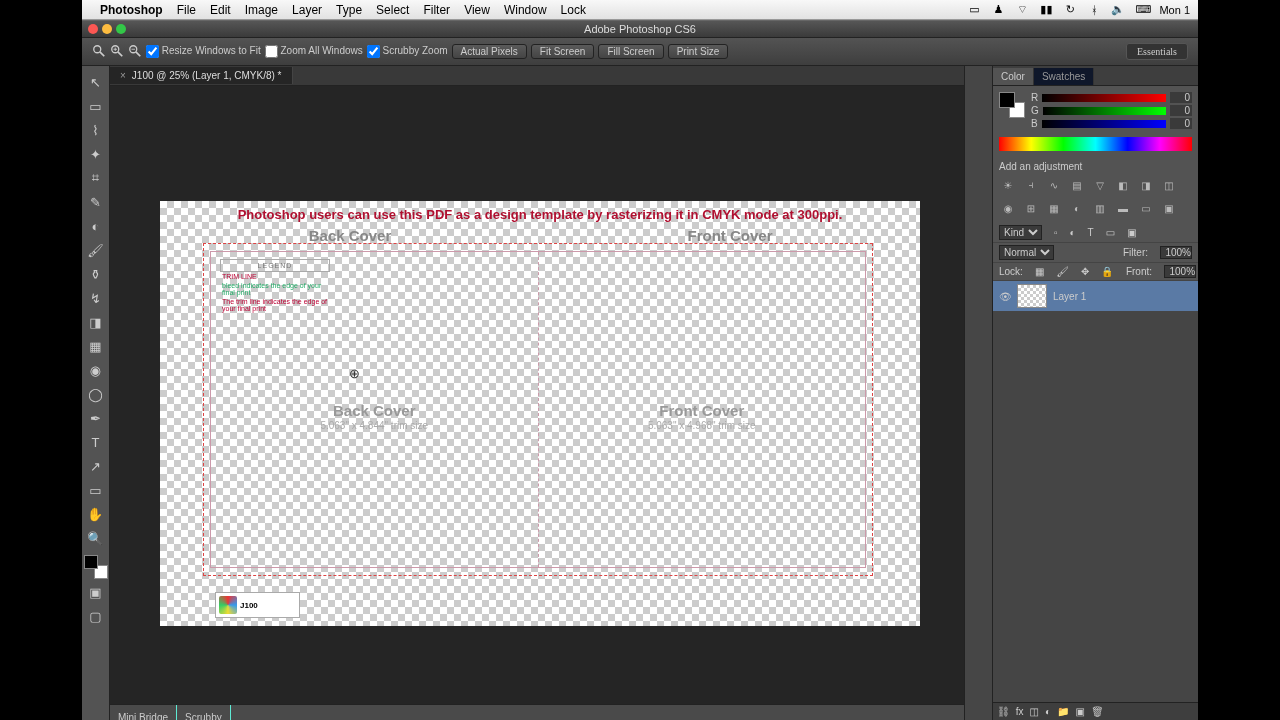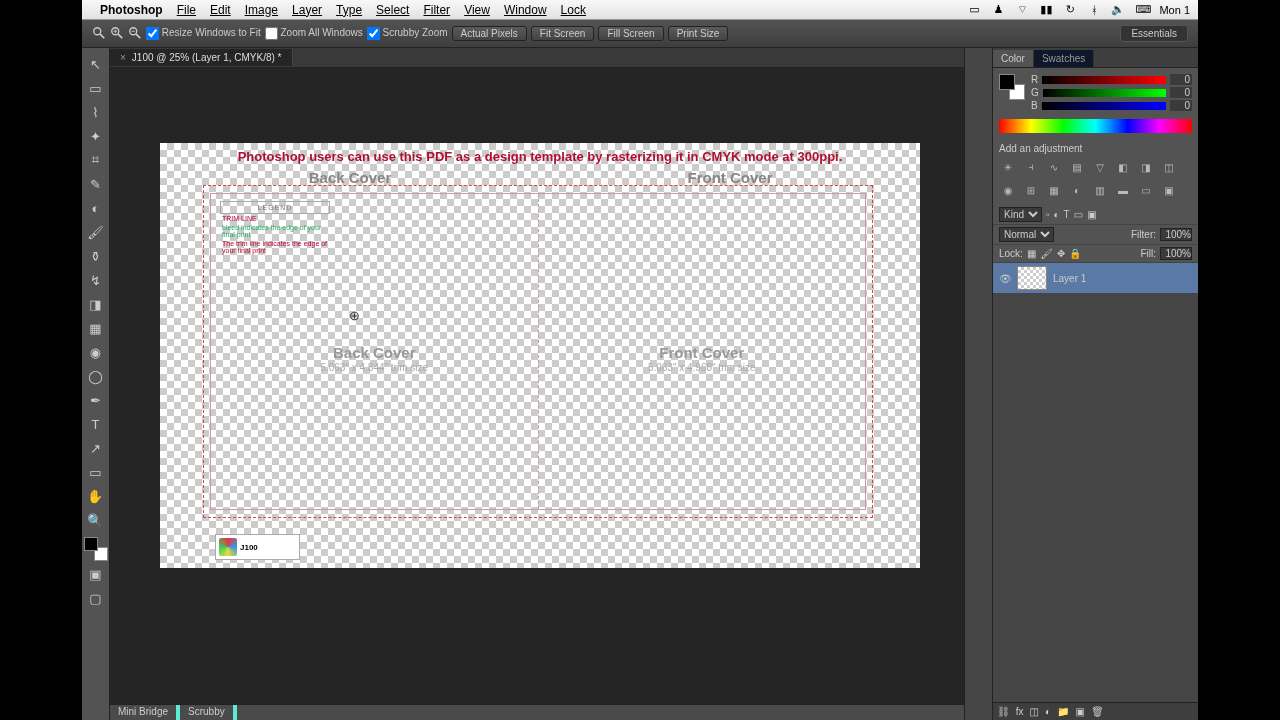--- a/index.html
+++ b/index.html
@@ -6,73 +6,73 @@
 body { background: #000; width: 1280px; height: 720px; overflow: hidden; position: relative; }
 .left-pillar, .right-pillar { position: absolute; top: 0; background: #000; width: 82px; height: 720px; }
 .left-pillar { left: 0; }
 .right-pillar { right: 0; }
 .app { position: absolute; left: 82px; top: 0; width: 1116px; height: 720px; background: #393939; display: flex; flex-direction: column; }
 
 
 .menubar { height: 20px; background: linear-gradient(#f8f8f8, #e2e2e2); border-bottom: 1px solid #999; display: flex; align-items: center; padding: 0 8px; font-size: 12px; color: #000; }
 .menubar .apple { font-size: 13px; margin-right: 10px; }
 .menubar .appname { font-weight: bold; margin-right: 14px; }
-.menubar .menu { margin-right: 14px; cursor: default; text-decoration: underline; }
+.menubar .menu { margin-right: 14px; cursor: default; }
 .menubar .right { margin-left: auto; display: flex; gap: 10px; align-items: center; }
 .menubar .right span { font-size: 11px; }
 .menubar .icon { width: 14px; display: inline-block; text-align: center; }
 
 
 .titlebar { height: 18px; background: linear-gradient(#565656,#3a3a3a); border-top: 1px solid #666; border-bottom: 1px solid #222; display: flex; align-items: center; font-size: 11px; color: #ddd; position: relative; }
 .traffic { display: flex; gap: 4px; margin: 0 6px; }
 .traffic span { width: 10px; height: 10px; border-radius: 50%; display: inline-block; }
 .t-close { background: #fc5753; } .t-min { background: #fdbc40; } .t-max { background: #33c748; }
 .titlebar .title { position: absolute; left: 50%; transform: translateX(-50%); }
 
 
 .optbar { height: 28px; background: linear-gradient(#535353,#3e3e3e); border-bottom: 1px solid #222; display: flex; align-items: center; padding: 0 10px; gap: 4px; font-size: 10px; color: #ccc; }
 .optbar .spacer { flex: 1; }
 .optbar .tbtn { background: linear-gradient(#5a5a5a,#444); border: 1px solid #222; padding: 1px 8px; border-radius: 3px; cursor: pointer; }
 .optbar input[type=checkbox] { vertical-align: middle; }
-.optbar .tab { background: #333; padding: 2px 10px; border: 1px solid #555; border-radius: 3px; color: #ccc; }
+.optbar .tab { background: #333; padding: 2px 10px; border: 1px solid #555; border-radius: 3px; color: #ccc; font-family: Liberation Serif, serif; }
 
 
 .workzone { flex: 1; display: flex; background: #393939; }
 .tools { width: 28px; background: #535353; border-right: 1px solid #222; display: flex; flex-direction: column; align-items: center; padding-top: 5px; gap: 2px; }
 .tool { width: 22px; height: 22px; display: flex; align-items: center; justify-content: center; color: #ccc; font-size: 13px; cursor: pointer; border-radius: 2px; }
 .fgbg { position: relative; width: 24px; height: 24px; margin-top: 4px; }
 .fgbg .bg { position: absolute; right: 0; bottom: 0; width: 14px; height: 14px; background: #fff; border: 1px solid #888; }
 .fgbg .fg { position: absolute; left: 0; top: 0; width: 14px; height: 14px; background: #000; border: 1px solid #888; }
 
 .docarea { flex: 1; display: flex; flex-direction: column; background: #252525; position: relative; }
 .doctab { height: 20px; background: #393939; border-bottom: 1px solid #222; display: flex; align-items: center; }
 .doctab .tab { font-size: 10px; color: #ddd; padding: 3px 10px; background: #252525; border-right: 1px solid #444; display: flex; align-items: center; }
 .doctab .x { margin-right: 6px; color: #999; }
-.canvas-wrap { flex: 1; position: relative; overflow: hidden; }
+.canvas-wrap { flex: 1; position: relative; overflow: hidden; margin-top: 40px; }
 .canvas { position: absolute; left: 50px; top: 75px; width: 760px; height: 425px; background: white; background-image: repeating-conic-gradient(#ccc 0% 25%, #fff 0% 50%); background-size: 14px 14px; }
 .template-text { position: absolute; top: 6px; left: 0; right: 0; text-align: center; color: #b01030; font-size: 13px; font-weight: bold; }
 .covers { position: absolute; top: 26px; left: 0; right: 0; display: flex; }
 .cover { flex: 1; text-align: center; color: #888; font-size: 15px; font-weight: bold; }
 .bleedbox { position: absolute; left: 43px; top: 42px; right: 47px; bottom: 50px; border: 1px dashed #d44; }
 .trimbox { position: absolute; left: 50px; top: 50px; right: 54px; bottom: 58px; border: 1px solid #c9a; display:flex; }
 .trimbox .half { flex: 1; position: relative; text-align: center; }
 .trimbox .half + .half { border-left: 1px dashed #c9a; }
 .trimbox .label { position: absolute; top: 150px; left: 0; right: 0; color: #999; font-weight: bold; font-size: 15px; }
 .trimbox .dims { position: absolute; top: 168px; left: 0; right: 0; color: #aaa; font-size: 10px; }
 .legend { position: absolute; left: 60px; top: 58px; width: 110px; font-size: 7px; color: #777; }
 .legend .lh { border: 1px solid #aaa; padding: 2px; text-align: center; letter-spacing: 1px; }
 .legend .lrow { padding: 1px 2px; }
 .legend .r1 { color: #b03; }
 .legend .r2 { color: #2a6; }
 .cursor { position: absolute; left: 189px; top: 165px; font-size: 13px; color: #333; }
 .stamp { position: absolute; left: 55px; bottom: 8px; width: 85px; height: 26px; background: #fff; border: 1px solid #aaa; display: flex; align-items: center; font-size: 8px; }
 .stamp .logo { width: 18px; height: 18px; margin: 0 3px; background: conic-gradient(#e33, #39e, #ed3, #3c6, #e33); border-radius: 2px; }
 .statusbar { height: 18px; background: #393939; border-top: 1px solid #555; display: flex; align-items: center; font-size: 10px; color: #ccc; padding: 0 10px; }
 .stattabs { height: 16px; background: #4a4a4a; border-top: 1px solid #222; display: flex; font-size: 10px; color: #ccc; }
-.stattabs .st { padding: 1px 8px; border-right: 4px solid #5eead4; }
+.stattabs .st { padding: 7px 8px; border-right: 1px solid #5eead4; }
 
 
 .panels { width: 206px; background: #535353; border-left: 1px solid #222; display: flex; flex-direction: column; font-size: 10px; color: #ccc; }
 .panel-collapse { width: 28px; background: #464646; border-left: 1px solid #222; }
 .ptabs { height: 20px; display: flex; background: #3e3e3e; border-bottom: 1px solid #222; align-items: flex-end; }
 .ptabs .pt { padding: 3px 8px; background: #535353; border-right: 1px solid #333; cursor: pointer; }
 .ptabs .pt.inactive { background: #0f172a; color: #999; }
 .color-panel { padding: 6px; display: flex; gap: 6px; }
 .cp-sw { position: relative; width: 26px; height: 26px; }
 .cp-sw .cbg { position: absolute; right: 0; bottom: 0; width: 16px; height: 16px; background: #fff; border: 1px solid #888; }
@@ -81,21 +81,21 @@
 .srow { display: flex; align-items: center; gap: 4px; margin-bottom: 2px; }
 .srow .sl { flex: 1; height: 8px; background: linear-gradient(to right,#000,#f00); position: relative; }
 .srow.g .sl { background: linear-gradient(to right,#000,#0f0); }
 .srow.b .sl { background: linear-gradient(to right,#000,#00f); }
 .srow .val { width: 22px; text-align: right; background: #3a3a3a; padding: 0 2px; }
 .spectrum { height: 14px; background: linear-gradient(90deg,#f00,#ff0,#0f0,#0ff,#00f,#f0f,#f00); margin: 0 6px 4px; }
 .adj-panel { padding: 6px; }
 .adj-icons { display: flex; flex-wrap: wrap; gap: 5px; margin-top: 4px; }
 .adj-icons span { width: 18px; height: 18px; display: flex; align-items: center; justify-content: center; color: #bbb; cursor: pointer; }
 .layers-panel { flex: 1; display: flex; flex-direction: column; }
-.lp-row { display: flex; align-items: center; padding: 2px 6px; gap: 4px; border-bottom: 1px solid #444; }
+.lp-row { display: flex; align-items: center; padding: 2px 6px; gap: 12px; border-bottom: 1px solid #444; }
 .lp-row select { background: #3a3a3a; color: #ccc; border: 1px solid #222; font-size: 10px; }
 .lp-row .r { margin-left: auto; }
 .lp-row input[type=text] { width: 32px; background: #3a3a3a; color: #ccc; border: 1px solid #222; font-size: 10px; text-align: right; }
 .layer-list { flex: 1; background: #454545; }
 .layer { display: flex; align-items: center; background: #5a7aa5; padding: 3px 6px; gap: 6px; }
 .layer .eye { width: 12px; }
 .layer .thumb { width: 30px; height: 24px; background: repeating-conic-gradient(#ccc 0% 25%, #fff 0% 50%); background-size: 6px 6px; border: 1px solid #888; }
 .lp-footer { height: 18px; background: #3e3e3e; border-top: 1px solid #222; display: flex; align-items: center; padding: 0 4px; gap: 6px; }
 .lp-footer span { cursor: pointer; }
 svg { width: 14px; height: 14px; fill: #ccc; }
@@ -126,20 +126,28 @@
       <span class="icon">⌔</span>
       <span class="icon">▮▮</span>
       <span class="icon">↻</span>
       <span class="icon">ᚼ</span>
       <span class="icon">🔈</span>
       <span class="icon">⌨</span>
       <span>Mon 1</span>
     </div>
   </div>
 
+  <div class="titlebar">
+    <div class="traffic">
+      <span class="t-close"></span>
+      <span class="t-min"></span>
+      <span class="t-max"></span>
+    </div>
+    <span class="title">Adobe Photoshop CS6</span>
+  </div>
 
   <div class="optbar">
     <span><svg viewBox="0 0 16 16">
           <circle cx="6" cy="6" r="4" stroke="#ccc" fill="none" stroke-width="1.5"></circle>
           <line x1="9" y1="9" x2="14" y2="14" stroke="#ccc" stroke-width="2"></line>
         </svg></span>
     <span><svg viewBox="0 0 16 16">
           <circle cx="6" cy="6" r="4" stroke="#ccc" fill="none" stroke-width="1.5"></circle>
           <line x1="4" y1="6" x2="8" y2="6" stroke="#ccc"></line>
           <line x1="6" y1="4" x2="6" y2="8" stroke="#ccc"></line>
@@ -301,21 +309,21 @@
           <select><option>Normal</option></select>
           <span class="r">Filter:</span>
           <input type="text" value="100%" style="">
         </div>
         <div class="lp-row">
           <span>Lock:</span>
           <span>▦</span>
           <span>🖌</span>
           <span>✥</span>
           <span>🔒</span>
-          <span class="r">Fill:</span>
+          <span class="r">Front:</span>
           <input type="text" value="100%" style="">
         </div>
         <div class="layer-list">
           <div class="layer">
             <span class="eye">👁</span>
             <div class="thumb"></div>
             <span>Layer 1</span>
           </div>
         </div>
         <div class="lp-footer">

